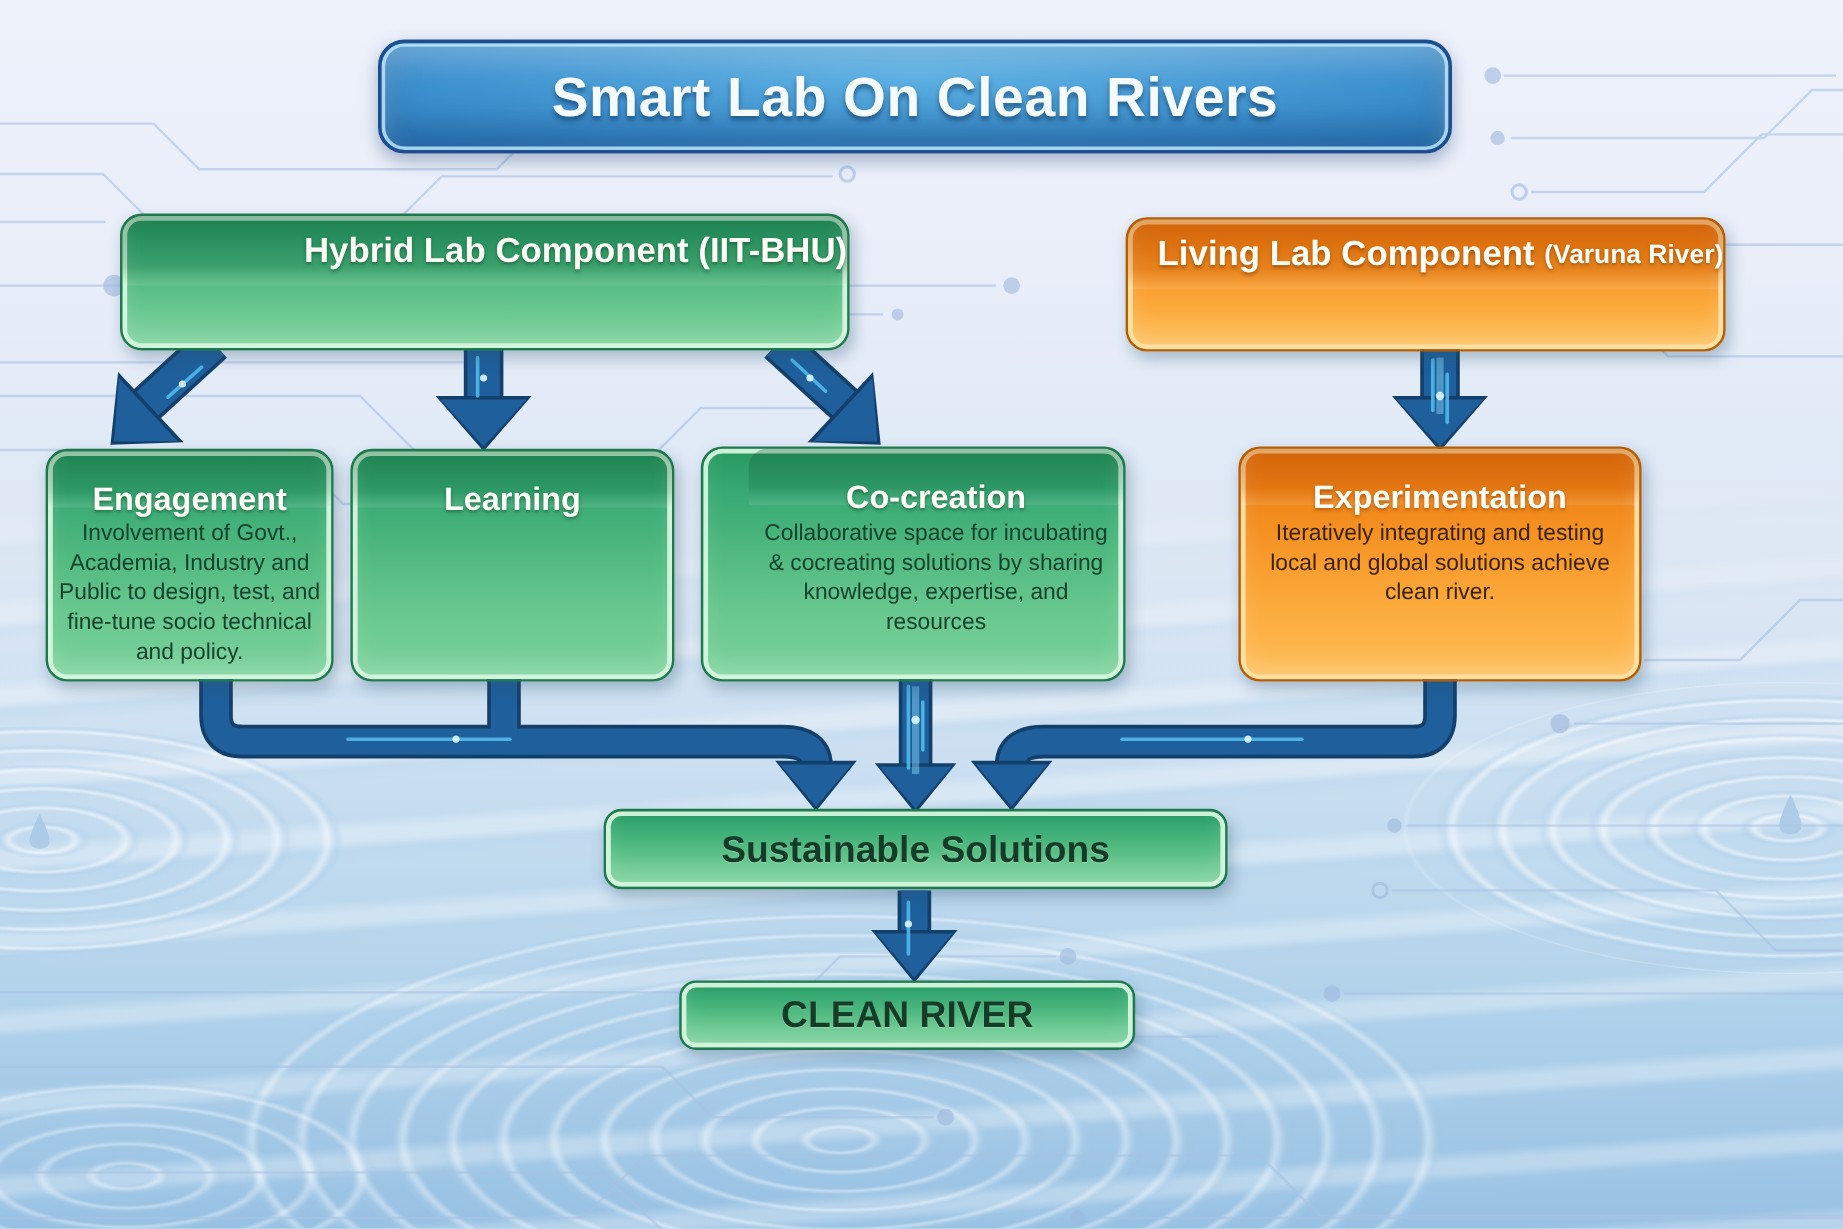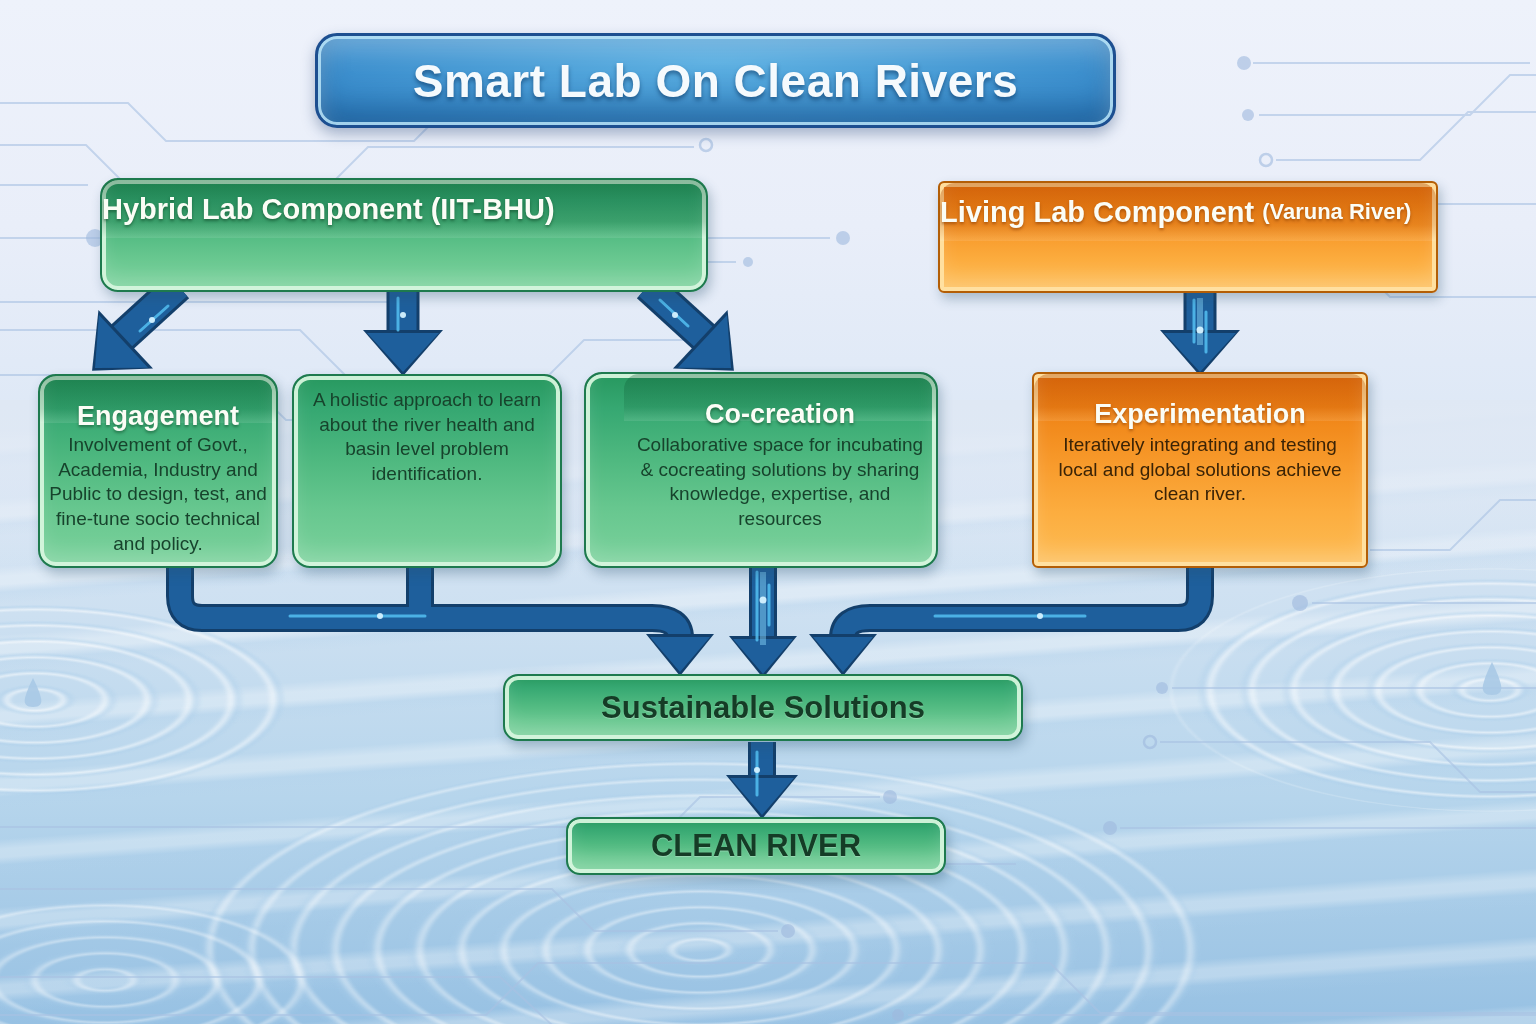--- a/index.html
+++ b/index.html
@@ -45,29 +45,29 @@
     text-shadow:0 3px 4px rgba(5,45,90,.55);
   }
   .green-skin{
     border:2px solid #1e7a4e;border-radius:18px;
     background:linear-gradient(180deg,#27985f 0%,#36a872 18%,#4fb980 45%,#67c78f 70%,#7bd29c 100%);
     box-shadow:inset 0 0 0 4px rgba(214,245,221,.95),
                inset 0 -12px 20px rgba(255,255,255,.18),
                3px 6px 12px rgba(40,80,110,.32);
   }
   .orange-skin{
-    border:2px solid #b35e06;border-radius:6px;
+    border:2px solid #b35e06;border-radius:18px;
     background:linear-gradient(180deg,#e87410 0%,#f08618 22%,#f89b2c 48%,#fcad3f 72%,#fdbd55 100%);
     box-shadow:inset 0 0 0 4px rgba(255,226,163,.95),
                inset 0 -12px 20px rgba(255,255,255,.22),
                3px 6px 12px rgba(40,80,110,.32);
   }
   .comp{flex-direction:column;justify-content:flex-start;}
   .comp-head{
-    width:100%;height:58px;display:flex;align-items:center;justify-content:flex-start;gap:8px;
+    width:100%;height:58px;display:flex;align-items:center;justify-content:flex-end;gap:8px;
     border-radius:15px 15px 0 0;box-sizing:border-box;
     background:linear-gradient(180deg,rgba(8,80,45,.34) 0%,rgba(8,80,45,.20) 72%,rgba(255,255,255,.10) 100%);
   }
   .orange-skin .comp-head{background:linear-gradient(180deg,rgba(176,70,0,.38) 0%,rgba(176,70,0,.20) 72%,rgba(255,255,255,.10) 100%);}
   .comp-head .t{color:#fbfdf6;font-size:29px;font-weight:700;text-shadow:0 2px 3px rgba(10,60,30,.5);}
   .orange-skin .comp-head .t{text-shadow:0 2px 3px rgba(130,55,0,.55);}
   .comp-head .s{color:#fbfdf6;font-size:22px;font-weight:700;text-shadow:0 2px 3px rgba(130,55,0,.55);}
 
   .node{flex-direction:column;justify-content:flex-start;}
   .node-head{
@@ -233,21 +233,21 @@
         <circle cx="675" cy="315" r="3"></circle>
         <circle cx="1200" cy="330" r="3.5"></circle>
         <circle cx="380" cy="616" r="3"></circle>
         <circle cx="1040" cy="616" r="3"></circle>
         <circle cx="763" cy="600" r="3.5"></circle>
         <circle cx="757" cy="770" r="3"></circle>
       </g>
     </g>
   </svg>
 
-  <div class="box banner" style="left:315px;top:33px;width:801px;height:95px;">
+  <div class="box banner" style="left:315px;top:33px;width:895px;height:95px;">
     <span>Smart Lab On Clean Rivers</span>
   </div>
 
   <div class="box comp green-skin" style="left:100px;top:178px;width:608px;height:114px;">
     <div class="comp-head">
       <span class="t">Hybrid Lab Component (IIT-BHU)</span>
     </div>
   </div>
   <div class="box comp orange-skin" style="left:938px;top:181px;width:500px;height:112px;">
     <div class="comp-head">
@@ -259,22 +259,22 @@
   <div class="box node green-skin" style="left:38px;top:374px;width:240px;height:194px;">
     <div class="node-head">
       <span>Engagement</span>
     </div>
     <div class="node-body">
       <span>Involvement of Govt., Academia, Industry and Public to design, test, and fine-tune socio technical and policy.</span>
     </div>
   </div>
 
   <div class="box node green-skin" style="left:292px;top:374px;width:270px;height:194px;">
-    <div class="node-body" style="padding:12px 14px 8px;">
-      <span>A holistic approach to learn about the river health and basin level problem identification.</span>
+    <div class="node-head">
+      <span>Learning</span>
     </div>
   </div>
 
   <div class="box node green-skin" style="left:584px;top:372px;width:354px;height:196px;padding-left:38px;">
     <div class="node-head">
       <span>Co-creation</span>
     </div>
     <div class="node-body" style="padding:12px 12px 8px;">
       <span>Collaborative space for incubating &amp; cocreating solutions by sharing knowledge, expertise, and resources</span>
     </div>

